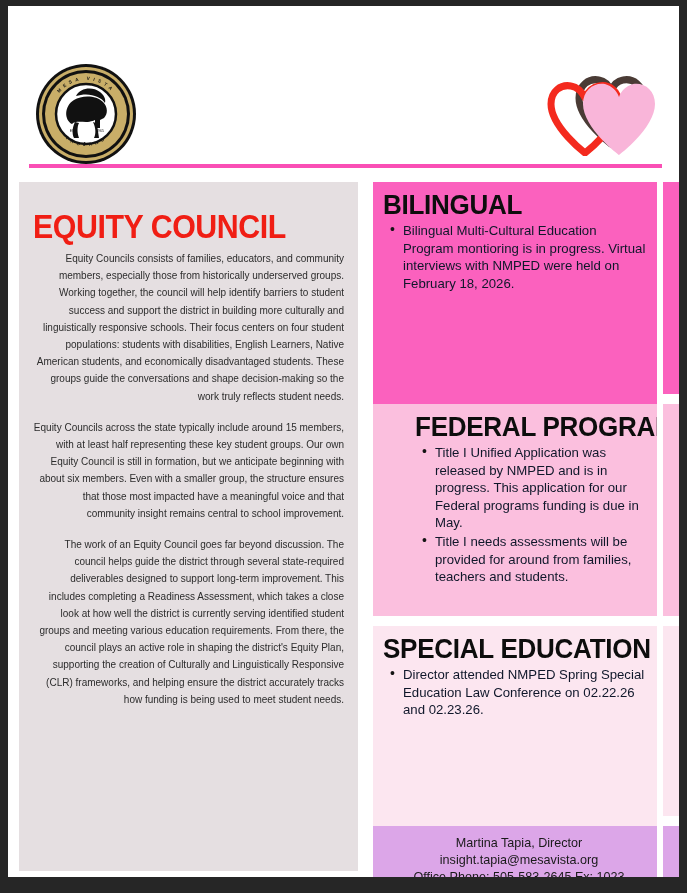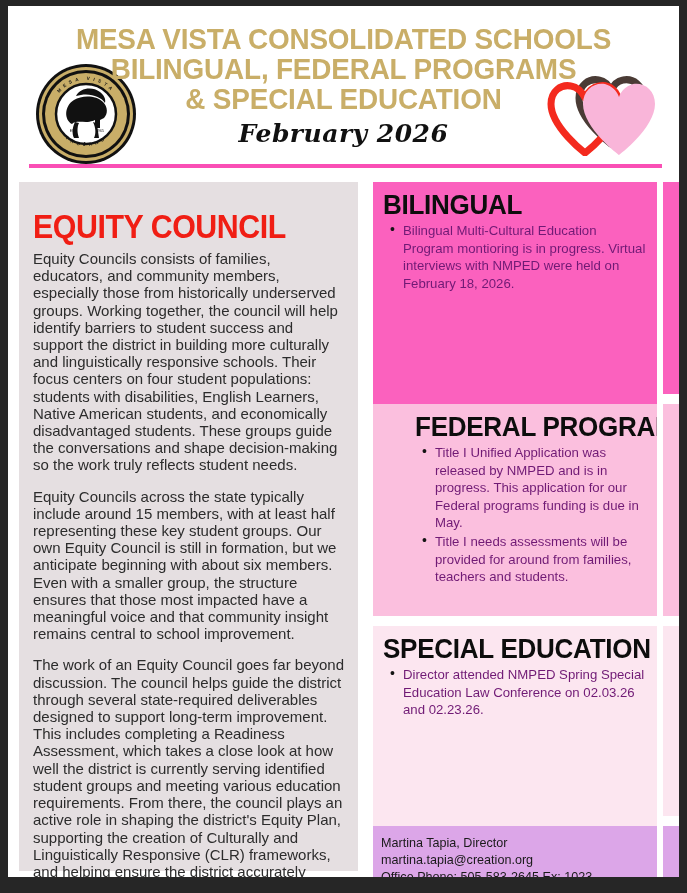--- a/index.html
+++ b/index.html
@@ -101,25 +101,25 @@
     font-size:33px;
     line-height:34px;
     color:#F01E14;
     text-transform:uppercase;
     letter-spacing:-0.5px;
     transform:scaleX(0.92);
     transform-origin:left center;
     margin:0 0 6px 0;
   }
   .equity-p{
-    font-size:15px;
+    font-size:10px;
     line-height:17.2px;
     color:#2c2c2c;
     margin:0 0 14px 0;
-    text-align:left;
+    text-align:right;
   }
   .equity-p:last-child{margin-bottom:12px;}
 
   
   .col-right{
     position:absolute;
     left:365px;top:4px;
     width:306px;
     height:689px;
   }
@@ -154,38 +154,39 @@
   }
   .card ul{
     margin:0;
     padding-left:20px;
     list-style:none;
   }
   .card li{
     position:relative;
     font-size:13.2px;
     line-height:17.6px;
-    color:#701a75;
+    color:#0f172a;
     margin:0 0 1px 0;
   }
   .card li:before{
     content:"\2022";
     position:absolute;
     left:-13px;top:-1px;
     font-size:14px;
     color:#141414;
   }
 
   .c-bilingual{background:#FB61BE;}
   .c-federal{background:#FBBFDE;padding-left:42px;}
   .c-sped{background:#FCE6F0;}
   .c-contact{background:#DCA6E8;}
 
   .contact{
-    padding:9px 8px 9px 8px;
+    text-align:center;
+    padding:9px 8px 9px 16px;
   }
   .contact div{
     font-size:12.6px;
     line-height:17px;
     color:#1a1a1a;
   }
 </style>
 </head>
 <body>
 
@@ -218,26 +219,20 @@
           <textPath href="#arcTop" startOffset="50%" text-anchor="middle" letter-spacing="3.4">MESA VISTA</textPath>
         </text>
         <text font-family="Liberation Sans, sans-serif" font-size="4.6" fill="#111111" font-weight="bold">
           <textPath href="#arcBot" startOffset="50%" text-anchor="middle" letter-spacing="3.4">TROJANS</textPath>
         </text>
         <text x="39" y="70" font-family="Liberation Sans, sans-serif" font-size="3.4" fill="#111111" text-anchor="middle">EST</text>
         <text x="66" y="70" font-family="Liberation Sans, sans-serif" font-size="3.4" fill="#111111" text-anchor="middle">1965</text>
       </svg>
     </div>
 
-    <div class="titleblock">
-      <div class="title-line l1">Mesa Vista Consolidated Schools</div>
-      <div class="title-line l2">Bilingual, Federal Programs</div>
-      <div class="title-line l3">&amp; Special Education</div>
-      <div class="subtitle">February 2026</div>
-    </div>
 
     <div class="hearts">
       <svg viewBox="0 0 130 98" width="130" height="98" aria-hidden="true">
 
         <path d="M70 86 C70 86 38 62 38 40 C38 27 48 20 58 22 C64 23 68 28 70 33
                  C72 28 76 23 82 22 C92 20 102 27 102 40 C102 62 70 86 70 86 Z" fill="none" stroke="#4a3b35" stroke-width="7" stroke-linejoin="round"></path>
 
         <path d="M44 95 C44 95 10 69 10 46 C10 33 20 26 30 28 C36 29 41 34 44 40
                  C47 34 52 29 58 28 C68 26 78 33 78 46 C78 69 44 95 44 95 Z" fill="none" stroke="#F42A1E" stroke-width="7" stroke-linejoin="round"></path>
 
@@ -273,28 +268,28 @@
         <ul>
           <li>Title I Unified Application was released by NMPED and is in progress. This application for our Federal programs funding is due in May.</li>
           <li>Title I needs assessments will be provided for around from families, teachers and students.</li>
         </ul>
       </div>
       <div class="card-sliver c-federal" style="top:222px;height:212px;"></div>
 
       <div class="card c-sped" style="top:444px;height:244px;">
         <h2>Special Education</h2>
         <ul>
-          <li>Director attended NMPED Spring Special Education Law Conference on 02.03.26 and 02.23.26.</li>
+          <li>Director attended NMPED Spring Special Education Law Conference on 02.22.26 and 02.23.26.</li>
         </ul>
       </div>
       <div class="card-sliver c-sped" style="top:444px;height:190px;"></div>
 
       <div class="card c-contact contact" style="top:644px;height:62px;">
         <div>Martina Tapia, Director</div>
-        <div>martina.tapia@creation.org</div>
+        <div>insight.tapia@mesavista.org</div>
         <div>Office Phone: 505-583-2645 Ex: 1023</div>
       </div>
       <div class="card-sliver c-contact" style="top:644px;height:62px;"></div>
 
     </div>
   </div>
 
  </div>
 </div>
 

